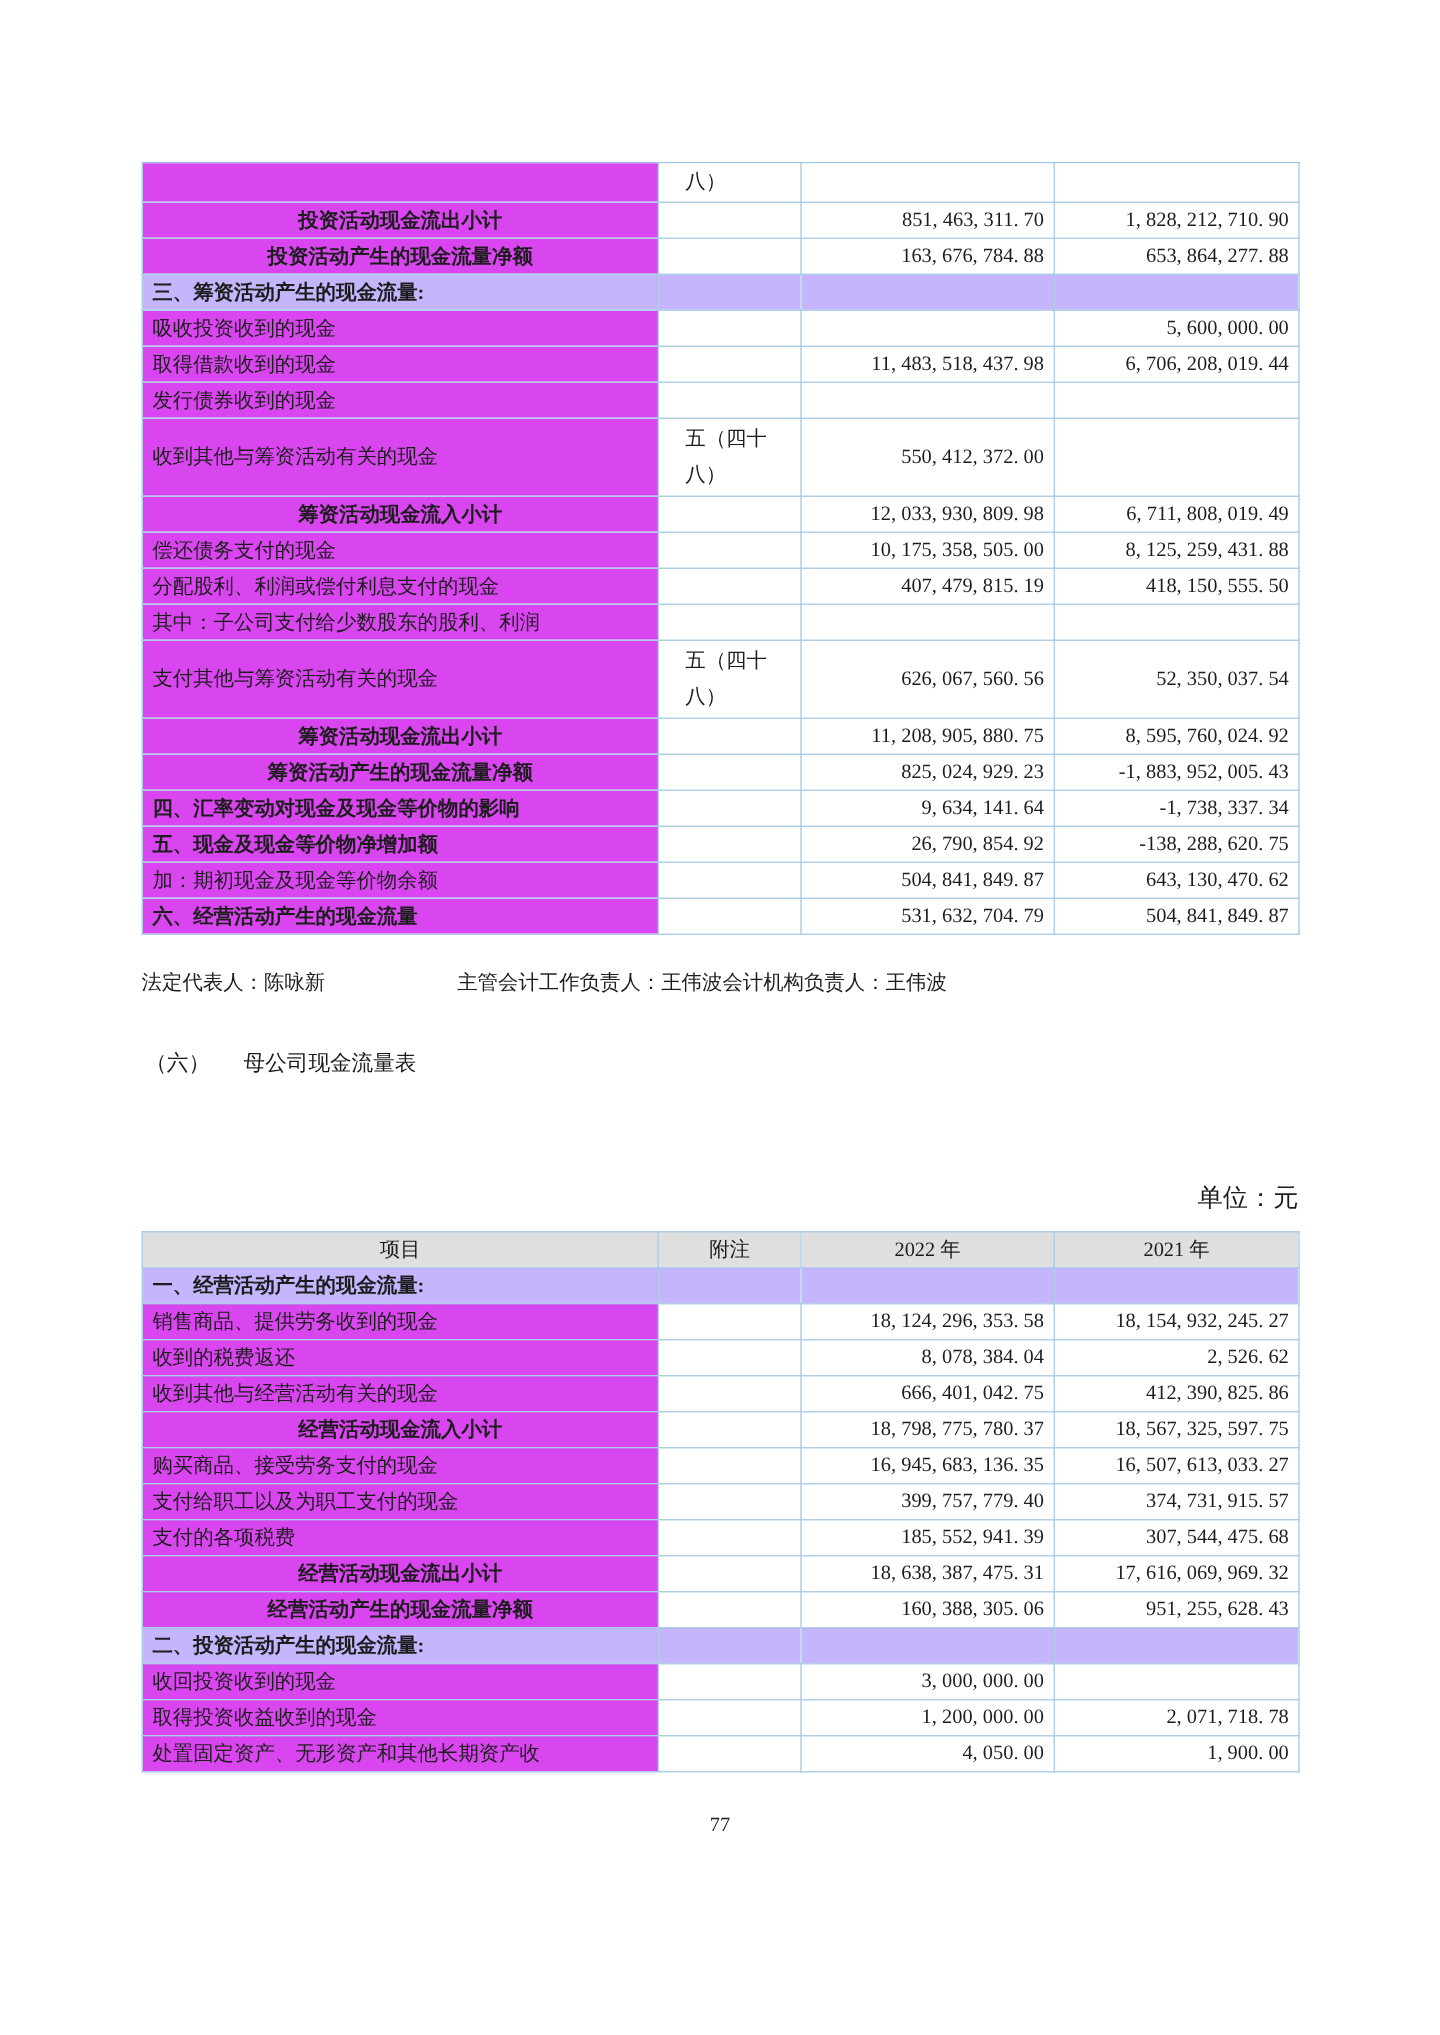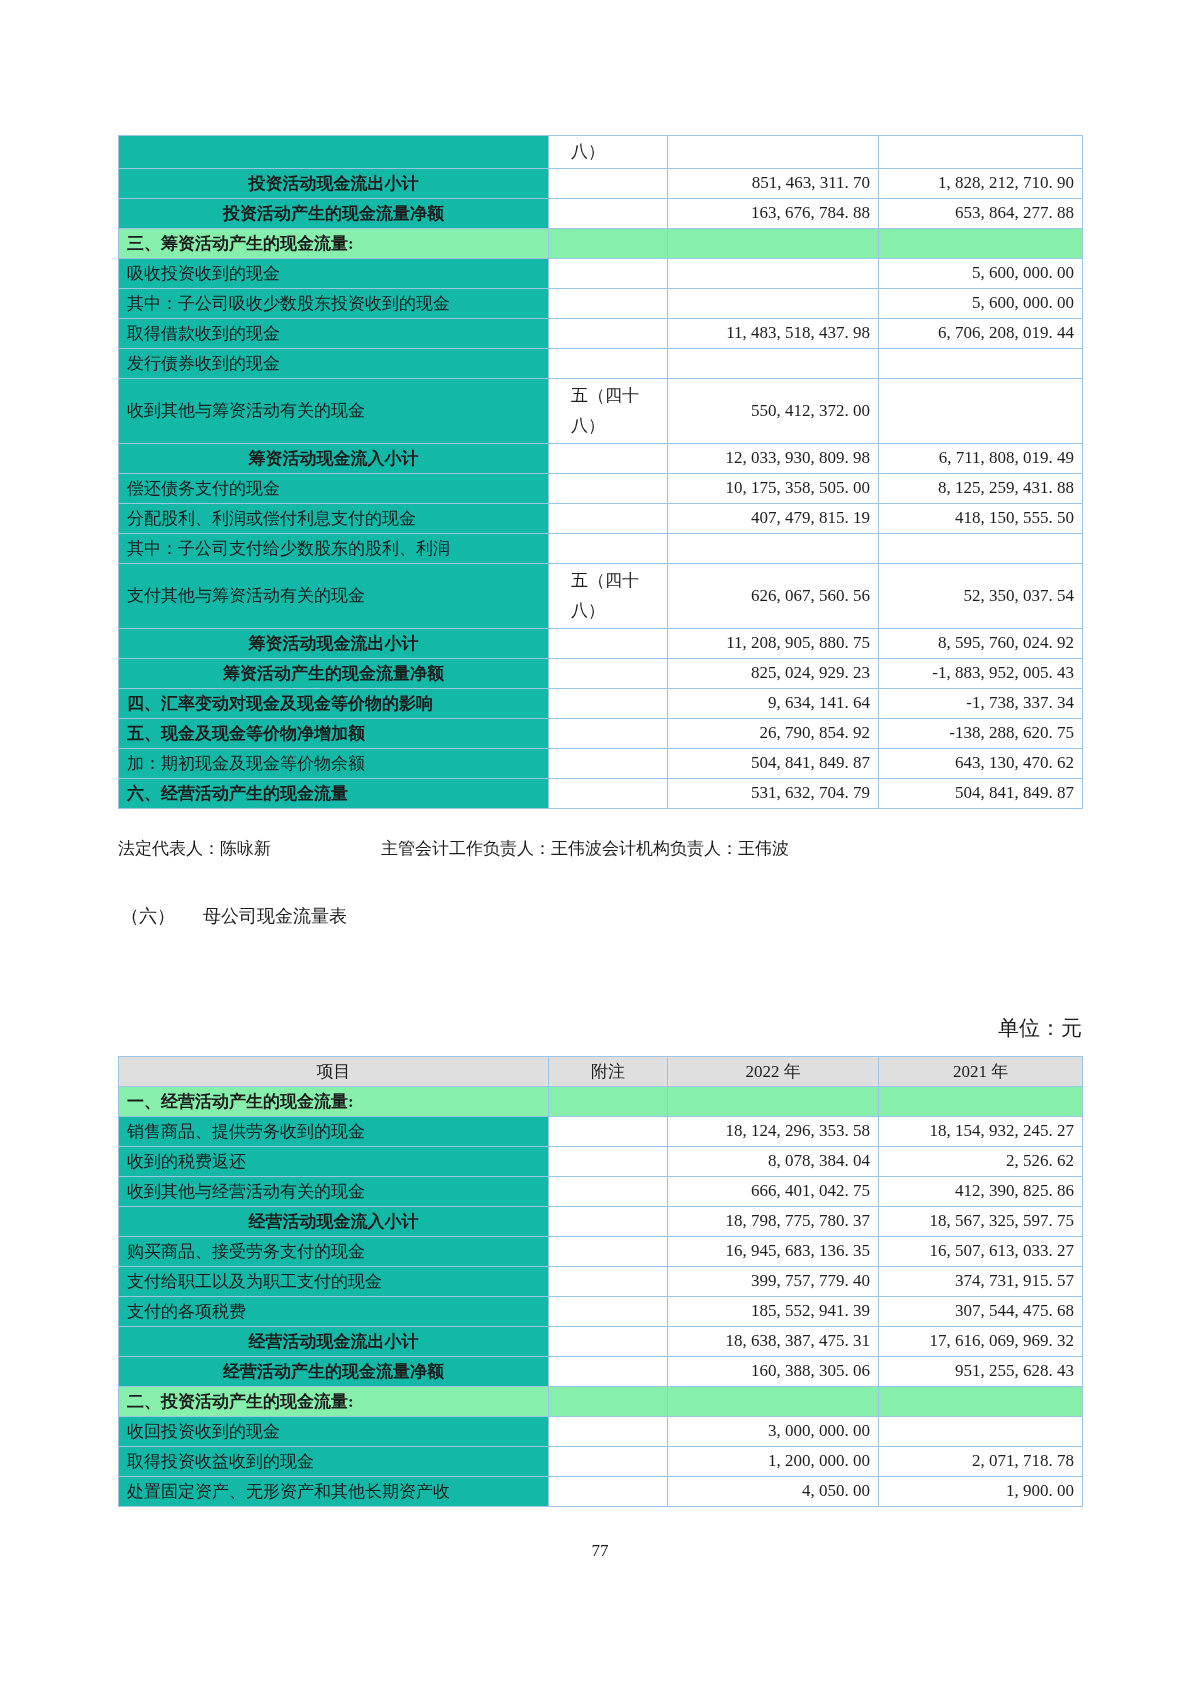--- a/index.html
+++ b/index.html
@@ -27,26 +27,26 @@
     overflow:hidden;
     white-space:nowrap;
   }
   tr.tall td{height:62px;}
   thead th{
     background:#dfdfdf;
     font-weight:normal;
     text-align:center;
     height:30px;
   }
-  .c-item{background:#14b8a6;text-align:left;padding-left:10px;}
+  .c-item{background:#d946ef;text-align:left;padding-left:10px;}
   .c-note{text-align:center;}
   .c-num{text-align:right;padding-right:10px;}
   tr.subtotal .c-item{text-align:center;font-weight:bold;}
   tr.boldleft .c-item{font-weight:bold;}
-  tr.section td{background:#86efac;}
+  tr.section td{background:#c4b5fd;}
   tr.section .c-item{font-weight:bold;}
   .note-wrap{
     display:inline-block;
     width:4.35em;
     text-align:left;
     line-height:1.75;
     white-space:normal;
     vertical-align:middle;
   }
   .signature{
@@ -105,26 +105,20 @@
           <td class="c-num">653, 864, 277. 88</td>
         </tr>
         <tr class="section">
           <td class="c-item">三、筹资活动产生的现金流量:</td>
           <td class="c-note"></td>
           <td class="c-num"></td>
           <td class="c-num"></td>
         </tr>
         <tr>
           <td class="c-item">吸收投资收到的现金</td>
-          <td class="c-note"></td>
-          <td class="c-num"></td>
-          <td class="c-num">5, 600, 000. 00</td>
-        </tr>
-        <tr>
-          <td class="c-item">其中：子公司吸收少数股东投资收到的现金</td>
           <td class="c-note"></td>
           <td class="c-num"></td>
           <td class="c-num">5, 600, 000. 00</td>
         </tr>
         <tr>
           <td class="c-item">取得借款收到的现金</td>
           <td class="c-note"></td>
           <td class="c-num">11, 483, 518, 437. 98</td>
           <td class="c-num">6, 706, 208, 019. 44</td>
         </tr>

